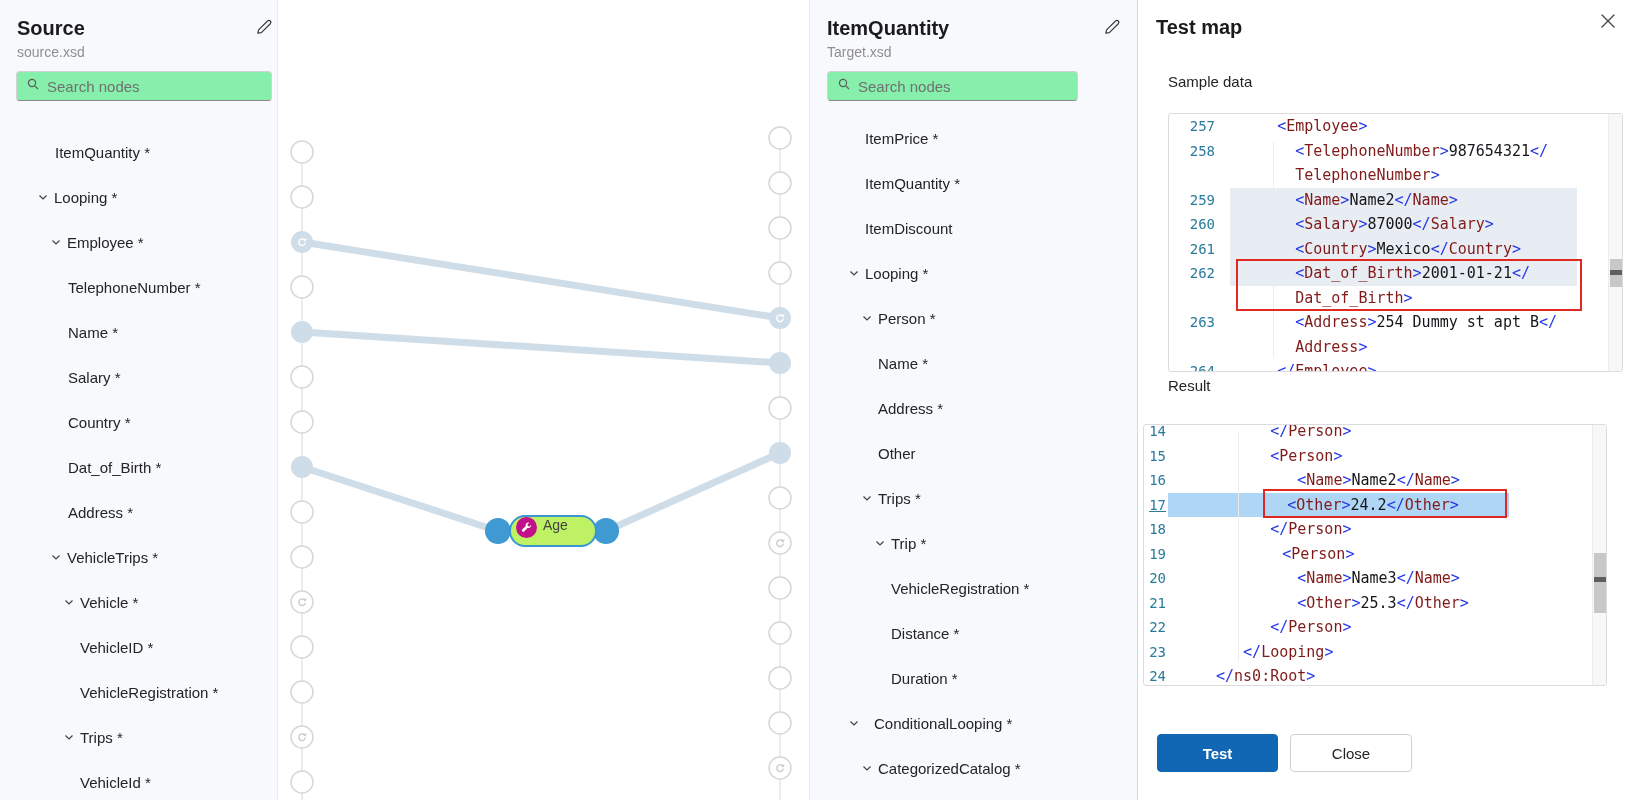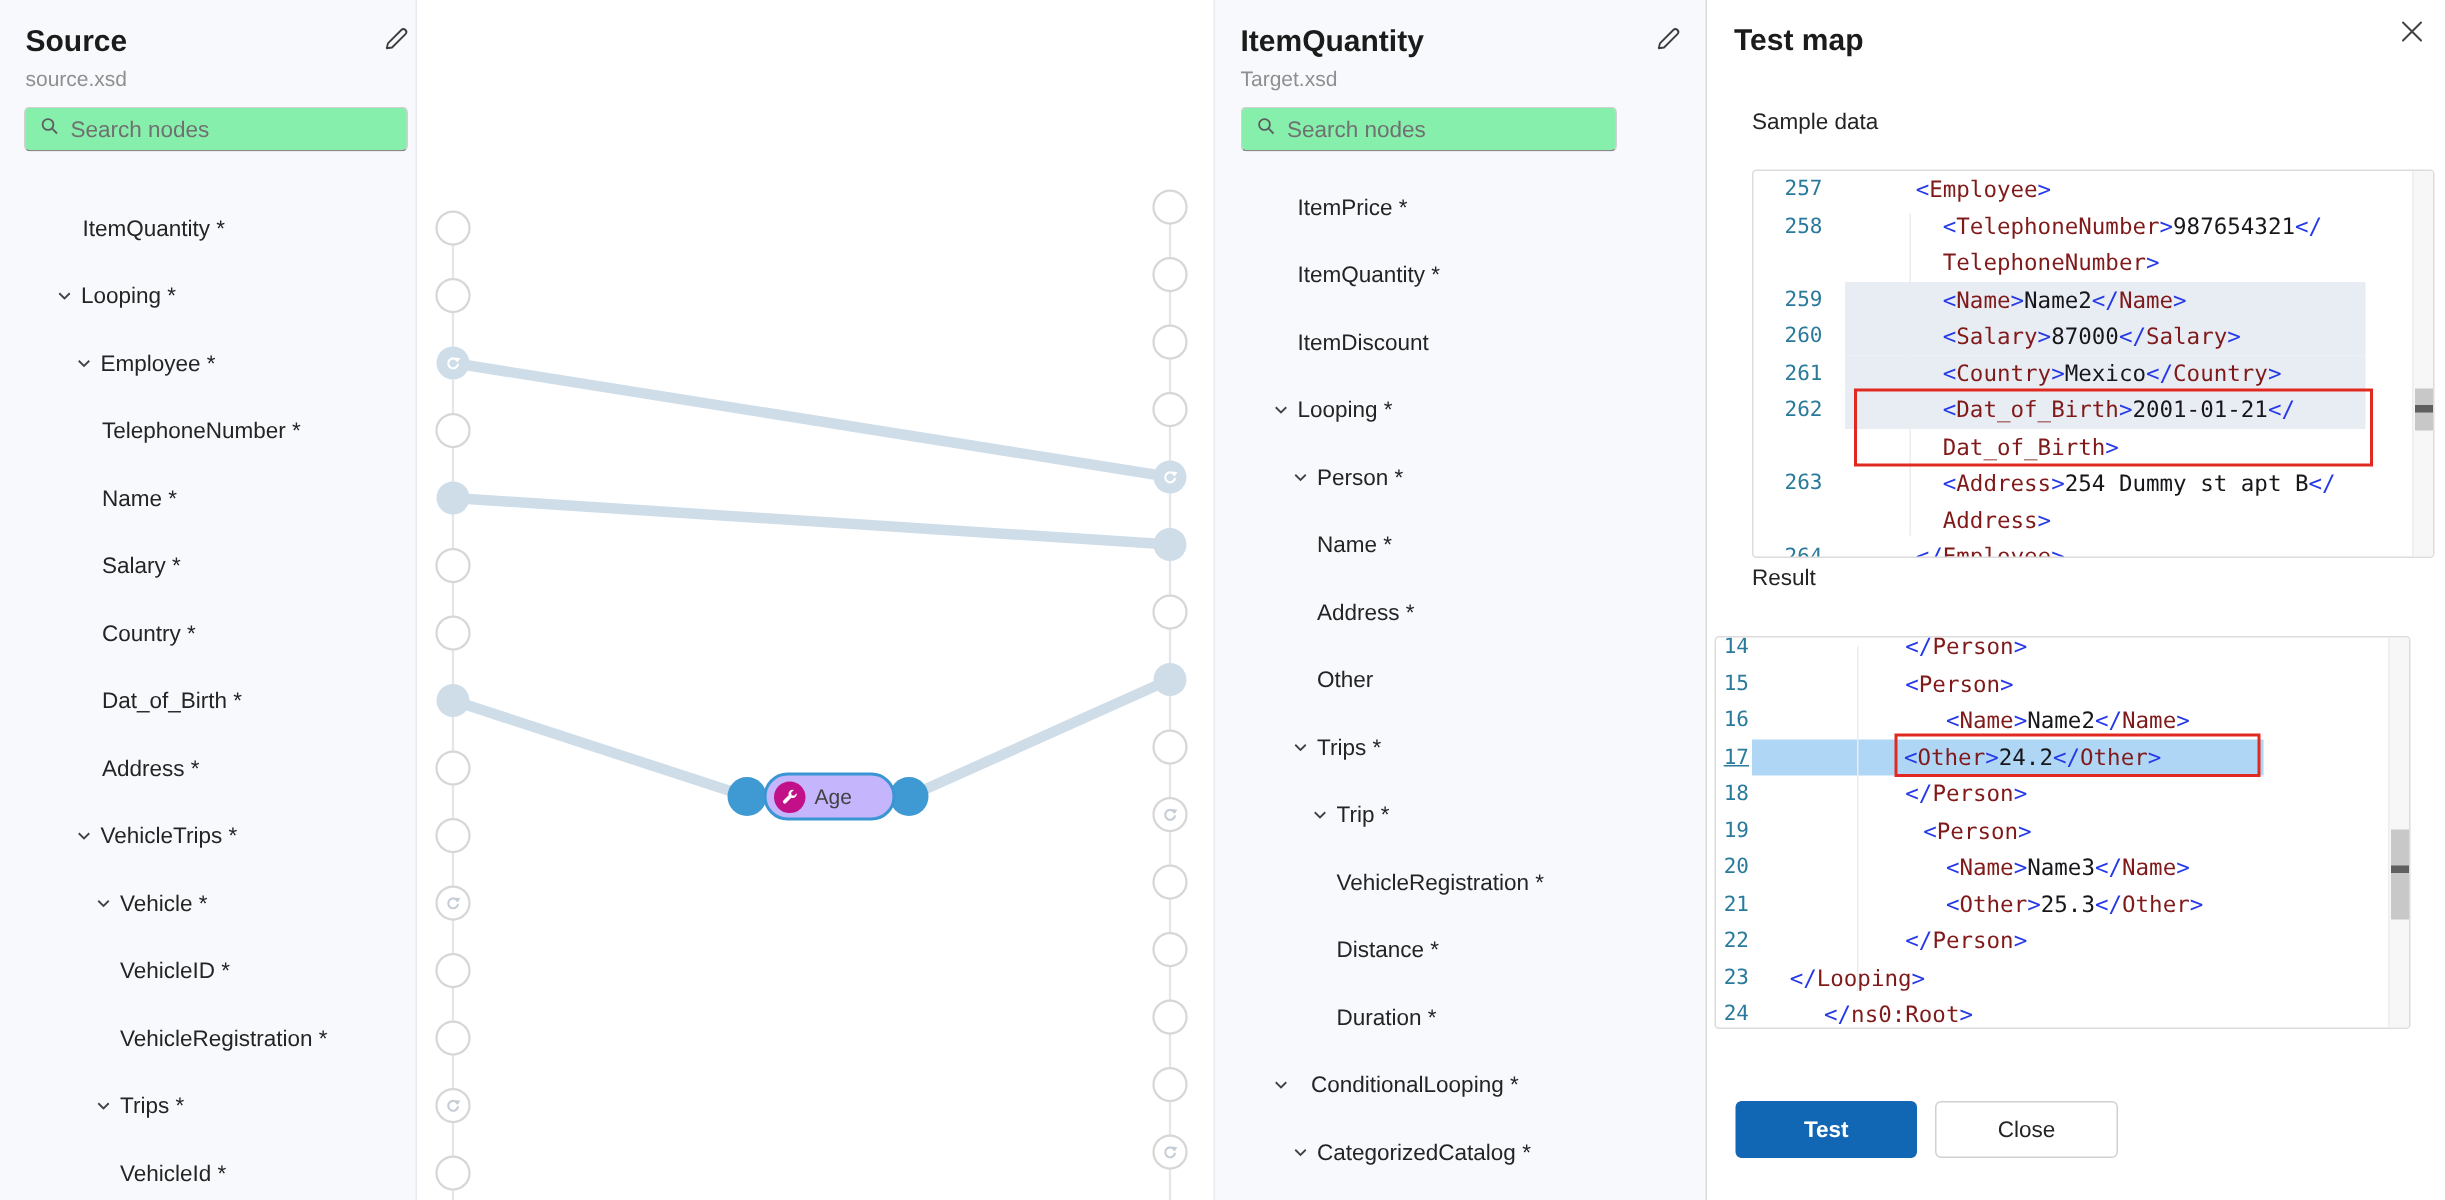--- a/index.html
+++ b/index.html
@@ -18,21 +18,21 @@
   .panel-title{position:absolute;font-size:20px;font-weight:600;color:#1b1b1b}
   .panel-sub{position:absolute;font-size:14px;color:#8f8f8f}
   .icon-btn{position:absolute;width:22px;height:22px;display:flex;align-items:center;justify-content:center;cursor:pointer}
   .search-box{position:absolute;height:30px;background:#86efac;border:1px solid #d1d1d1;border-bottom-color:#8a8a8a;border-radius:4px;display:flex;align-items:center;padding:0 8px;gap:6px}
   .search-box input{border:none;outline:none;flex:1;font-size:15px;font-family:"Liberation Sans",sans-serif;color:#242424;background:transparent}
   .search-box input::placeholder{color:#707070}
   .tree-row{position:absolute;display:flex;align-items:center;height:22px;gap:5px;color:#242424;font-size:15px;cursor:pointer;white-space:nowrap}
   .tree-row svg{flex:none}
   #overlay-svg{position:absolute;left:0;top:0;z-index:1;pointer-events:none}
   #overlay-svg circle[data-name="connection-port"],#overlay-svg circle[data-name="function-handle"]{pointer-events:auto;cursor:pointer}
-  .fn-pill{position:absolute;left:509px;top:515px;width:88px;height:32px;border:2.5px solid var(--accent-blue);border-radius:17px;background:#c4b5fd;display:flex;align-items:center;gap:6px;padding:0 10px 0 5px;z-index:2;cursor:pointer}
+  .fn-pill{position:absolute;left:509px;top:515px;width:88px;height:32px;border:2.5px solid var(--accent-blue);border-radius:17px;background:#bef264;display:flex;gap:6px;padding:0 10px 0 5px;z-index:2;cursor:pointer}
   .fn-icon{width:21px;height:21px;border-radius:50%;background:var(--magenta);display:flex;align-items:center;justify-content:center;flex:none}
   .fn-label{font-size:14px;color:#424242}
   .section-label{position:absolute;font-size:15px;color:#242424}
   .editor{position:absolute;background:#fff;border:1px solid #dcdcdc;border-radius:3px;overflow:hidden;font-family:"DejaVu Sans Mono",monospace}
   .code-content{position:relative}
   .code-row{position:relative;display:flex;align-items:center;height:24.5px}
   .gutter{flex:none;text-align:right;color:var(--line-number);font-size:14px;position:relative;z-index:1}
   .code{white-space:pre;font-size:15px;position:relative;z-index:1}
   .tk-d{color:var(--xml-delim)} .tk-t{color:var(--xml-tag)} .tk-v{color:var(--xml-text)}
   .hl-band{position:absolute;top:0;bottom:0;z-index:0}
@@ -348,21 +348,21 @@
         <div class="code-row" data-name="code-line">
           <span class="gutter" data-name="line-number" style="width: 22px; margin-right: 50px;">15</span>
           <span class="code"><span class="tk-v">      </span><span class="tk-d">&lt;</span><span class="tk-t">Person</span><span class="tk-d">&gt;</span></span>
         </div>
         <div class="code-row" data-name="code-line">
           <span class="gutter" data-name="line-number" style="width: 22px; margin-right: 50px;">16</span>
           <span class="code"><span class="tk-v">         </span><span class="tk-d">&lt;</span><span class="tk-t">Name</span><span class="tk-d">&gt;</span><span class="tk-v">Name2</span><span class="tk-d">&lt;/</span><span class="tk-t">Name</span><span class="tk-d">&gt;</span></span>
         </div>
         <div class="code-row" data-name="code-line">
           <div class="hl-band" data-name="selected-line-highlight" style="left: 24px; right: 97px; background: var(--hl-blue);"></div>
-          <span class="gutter" data-name="line-number" style="width: 22px; margin-right: 22px; text-decoration: underline;">17</span>
+          <span class="gutter" data-name="line-number" style="width: 22px; margin-right: 40px; text-decoration: underline;">17</span>
           <span class="code"><span class="tk-v">         </span><span class="tk-d">&lt;</span><span class="tk-t">Other</span><span class="tk-d">&gt;</span><span class="tk-v">24.2</span><span class="tk-d">&lt;/</span><span class="tk-t">Other</span><span class="tk-d">&gt;</span></span>
         </div>
         <div class="code-row" data-name="code-line">
           <span class="gutter" data-name="line-number" style="width: 22px; margin-right: 50px;">18</span>
           <span class="code"><span class="tk-v">      </span><span class="tk-d">&lt;/</span><span class="tk-t">Person</span><span class="tk-d">&gt;</span></span>
         </div>
         <div class="code-row" data-name="code-line">
           <span class="gutter" data-name="line-number" style="width: 22px; margin-right: 62px;">19</span>
           <span class="code"><span class="tk-v">      </span><span class="tk-d">&lt;</span><span class="tk-t">Person</span><span class="tk-d">&gt;</span></span>
         </div>
@@ -372,21 +372,21 @@
         </div>
         <div class="code-row" data-name="code-line">
           <span class="gutter" data-name="line-number" style="width: 22px; margin-right: 50px;">21</span>
           <span class="code"><span class="tk-v">         </span><span class="tk-d">&lt;</span><span class="tk-t">Other</span><span class="tk-d">&gt;</span><span class="tk-v">25.3</span><span class="tk-d">&lt;/</span><span class="tk-t">Other</span><span class="tk-d">&gt;</span></span>
         </div>
         <div class="code-row" data-name="code-line">
           <span class="gutter" data-name="line-number" style="width: 22px; margin-right: 50px;">22</span>
           <span class="code"><span class="tk-v">      </span><span class="tk-d">&lt;/</span><span class="tk-t">Person</span><span class="tk-d">&gt;</span></span>
         </div>
         <div class="code-row" data-name="code-line">
-          <span class="gutter" data-name="line-number" style="width: 22px; ">23</span>
+          <span class="gutter" data-name="line-number" style="width: 22px; margin-right: 50px;">23</span>
           <span class="code"><span class="tk-v">   </span><span class="tk-d">&lt;/</span><span class="tk-t">Looping</span><span class="tk-d">&gt;</span></span>
         </div>
         <div class="code-row" data-name="code-line">
           <span class="gutter" data-name="line-number" style="width: 22px; margin-right: 50px;">24</span>
           <span class="code"><span class="tk-d">&lt;/</span><span class="tk-t">ns0:Root</span><span class="tk-d">&gt;</span></span>
         </div>
       </div>
       <div class="indent-guide" data-name="indent-guide" style="left: 94px; top: 6px; bottom: 24px;"></div>
       <div class="sb-track" data-name="scrollbar">
         <div class="sb-thumb" data-name="scrollbar-thumb" style="top: 128px; height: 60px;"></div>

